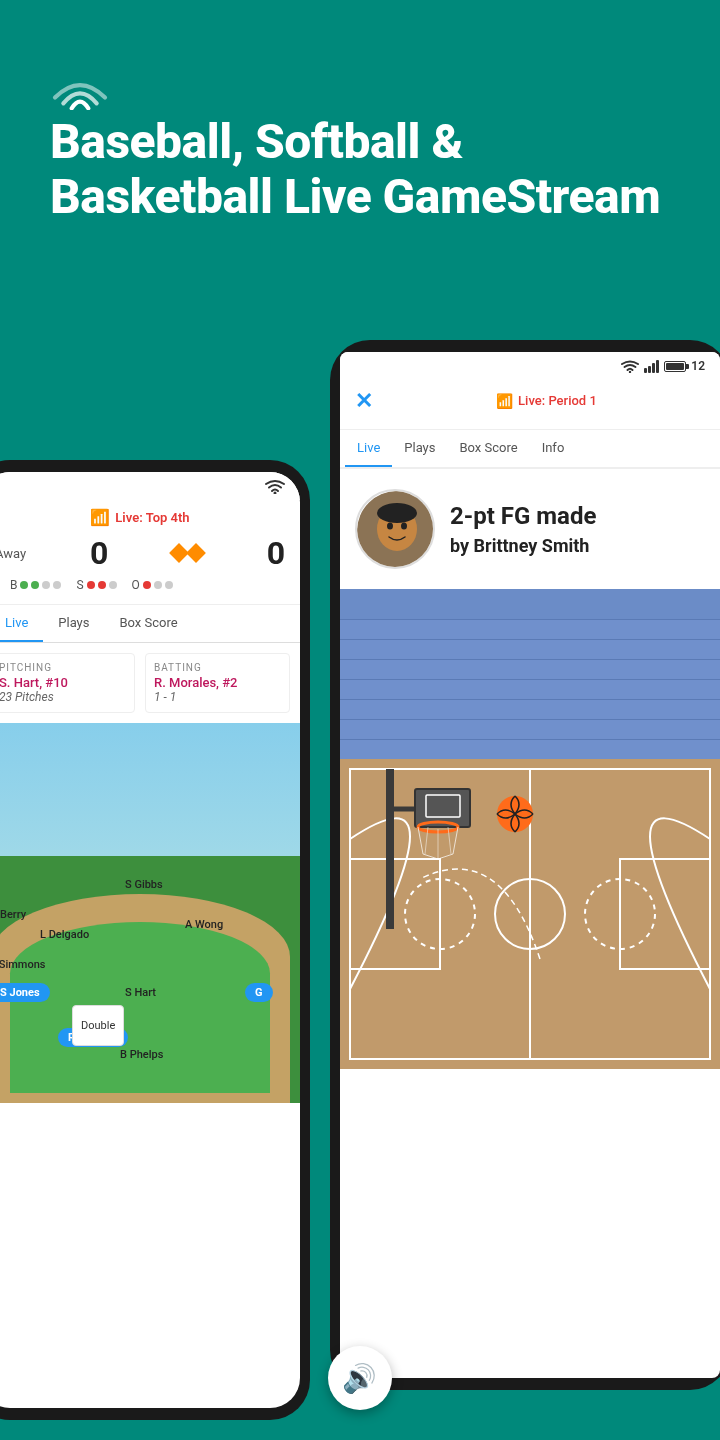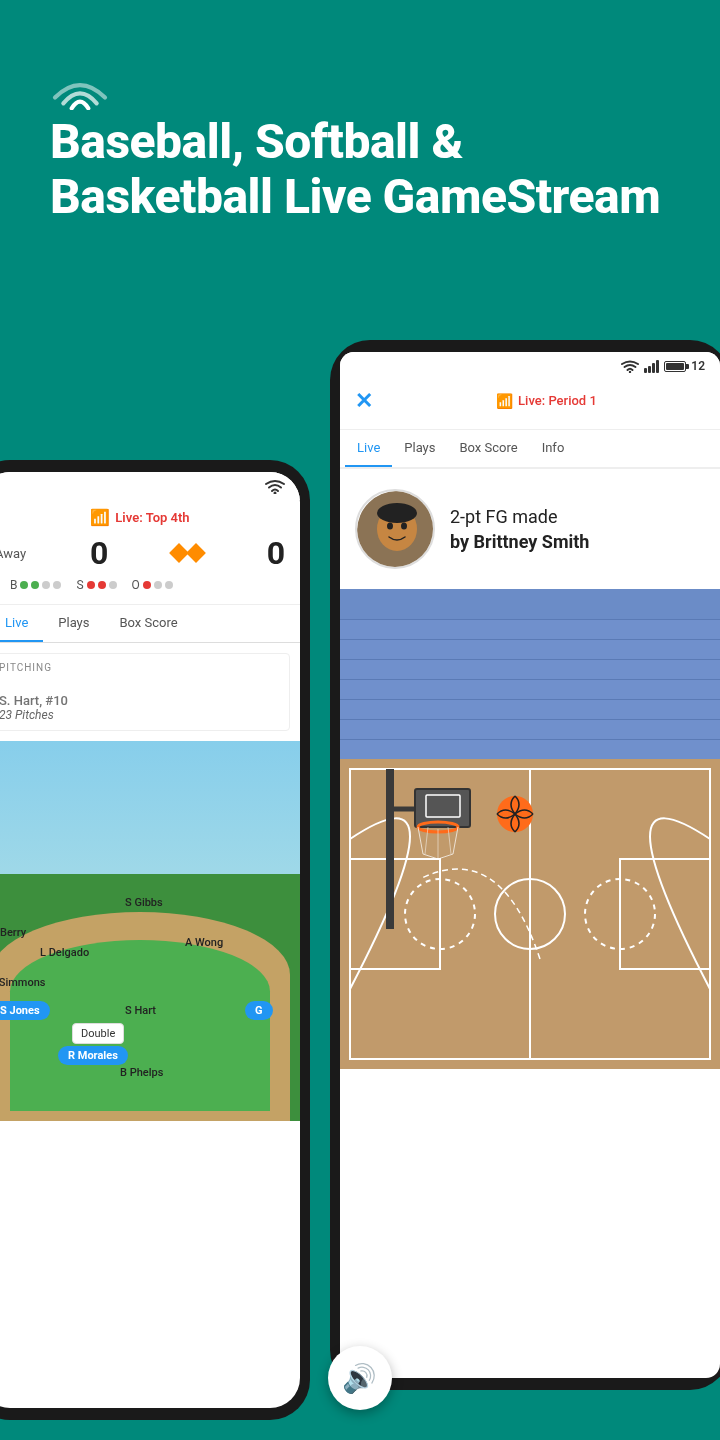--- a/index.html
+++ b/index.html
@@ -168,26 +168,26 @@
       flex: 1;
       border: 1px solid #eee;
       border-radius: 4px;
       padding: 8px;
     }
 
     .stat-label {
       font-size: 10px;
       color: #888;
       letter-spacing: 1px;
-      margin-bottom: 20px;
+      margin-bottom: 2px;
     }
 
     .stat-name {
       font-size: 13px;
-      color: #737373;
+      color: #be185d;
       font-weight: 500;
     }
 
     .stat-detail {
       font-size: 12px;
       color: #666;
       font-style: italic;
     }
 
     
@@ -215,21 +215,21 @@
       padding: 3px 10px;
       border-radius: 20px;
     }
 
     .double-badge {
       position: absolute;
       background: white;
       border: 1px solid #ddd;
       color: #333;
       font-size: 11px;
-      padding: 3px 8px;
+      padding: 13px 8px;
       border-radius: 4px;
     }
 
     
     .phone-right {
       position: absolute;
       right: -10px;
       top: 0;
       width: 400px;
       height: 1050px;
@@ -239,21 +239,21 @@
       z-index: 2;
     }
 
     .phone-right-screen {
       position: absolute;
       top: 12px;
       left: 10px;
       right: 10px;
       bottom: 12px;
       background: white;
-      border-radius: 14px;
+      border-radius: 8px;
       overflow: hidden;
     }
 
     
     .status-bar-right {
       height: 28px;
       background: white;
       display: flex;
       align-items: center;
       justify-content: flex-end;
@@ -509,20 +509,25 @@
         <div class="tab-item">Plays</div>
         <div class="tab-item">Box Score</div>
       </div>
 
       <div class="stats-row">
         <div class="stat-box">
           <div class="stat-label">PITCHING</div>
           <div class="stat-name">S. Hart, #10</div>
           <div class="stat-detail">23 Pitches</div>
         </div>
+        <div class="stat-box">
+          <div class="stat-label">BATTING</div>
+          <div class="stat-name">R. Morales, #2</div>
+          <div class="stat-detail">1 - 1</div>
+        </div>
       </div>
 
       <div class="baseball-field">
 
         <div style="position:absolute;top:0;left:0;right:0;height:60%;background:linear-gradient(180deg,#87CEEB,#B0E0E6);"></div>
 
         <div style="position:absolute;bottom:0;left:0;right:0;height:65%;background:#3d8f3d;"></div>
 
         <div style="position:absolute;bottom:0;left:10px;right:10px;height:55%;background:#C4A265;border-radius:50% 50% 0 0 / 30% 30% 0 0;"></div>
 
@@ -608,21 +613,21 @@
 
             <ellipse cx="33" cy="35" rx="3" ry="3.5" fill="#222"></ellipse>
             <ellipse cx="47" cy="35" rx="3" ry="3.5" fill="#222"></ellipse>
 
             <path d="M32 46 Q40 52 48 46" stroke="#222" stroke-width="1.5" fill="none" stroke-linecap="round"></path>
 
             <ellipse cx="40" cy="22" rx="20" ry="10" fill="#222"></ellipse>
           </svg>
         </div>
         <div>
-          <div style="font-size:18px;font-weight:normal;color:#222;line-height:1.4;">2-pt FG made</div>
+          <div style="font-size:24px;font-weight:bold;color:#222;line-height:1.4;">2-pt FG made</div>
           <div style="font-size:18px;font-weight:bold;color:#222;line-height:1.4;">by Brittney Smith</div>
         </div>
       </div>
 
       <div class="basketball-court">
 
         <div class="bleachers">
           <div class="bleacher-row"></div>
           <div class="bleacher-row"></div>
           <div class="bleacher-row"></div>

